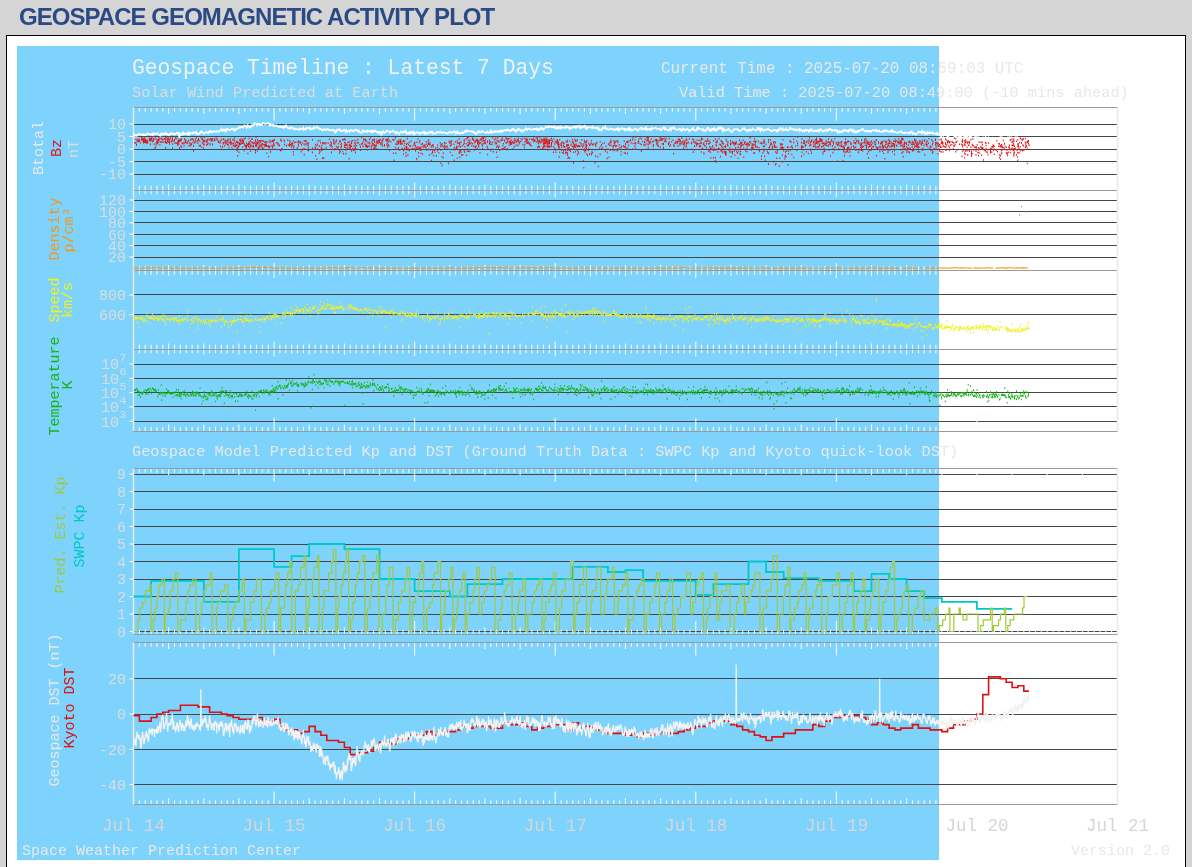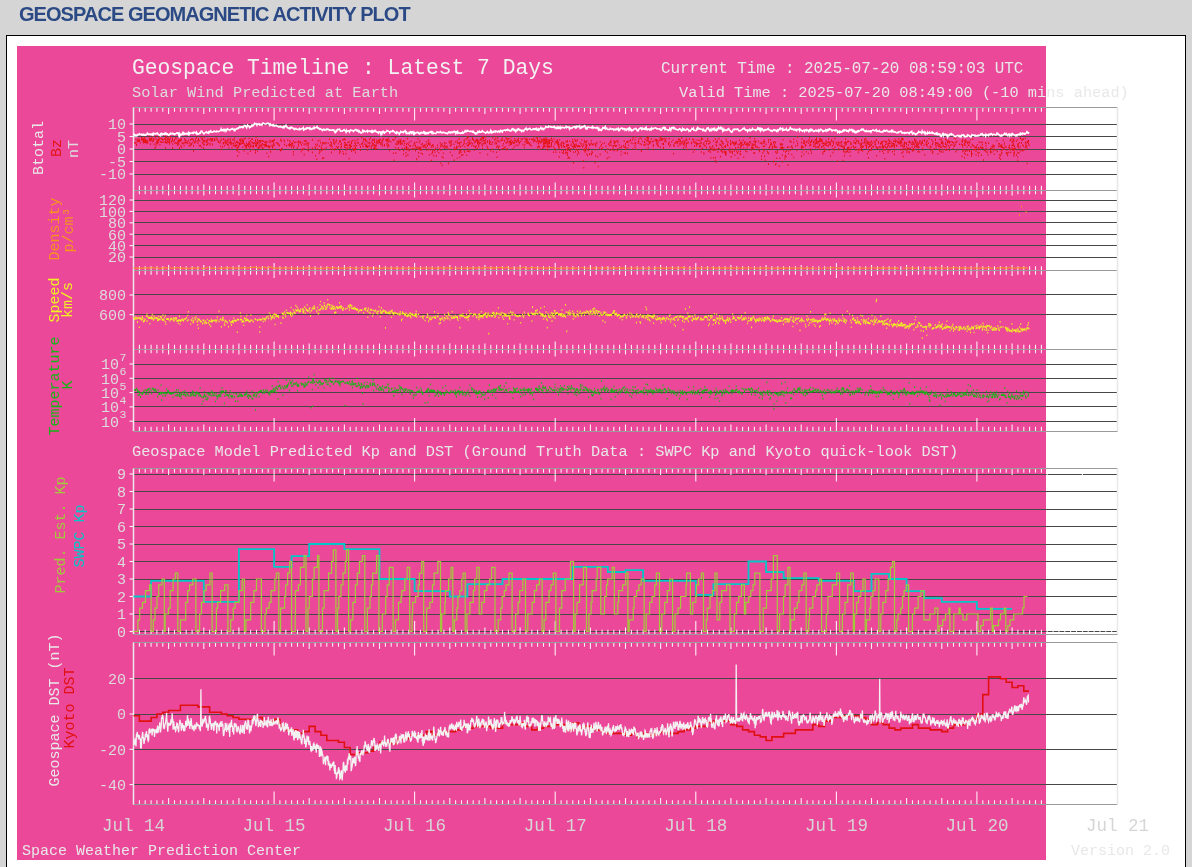--- a/index.html
+++ b/index.html
@@ -1,17 +1,17 @@
 <!DOCTYPE html>
 <html><head><meta charset="utf-8"><title>Geospace</title><style>
 html,body{margin:0;padding:0;background:#d5d5d5;width:1192px;height:867px;overflow:hidden}
 body{font-family:"Liberation Sans",sans-serif;position:relative;-webkit-font-smoothing:antialiased}
-.hdr{position:absolute;left:19px;top:3px;font-size:20px;font-weight:bold;color:#2b4a85;letter-spacing:-0.95px}
+.hdr{position:absolute;left:19px;top:3px;font-size:24px;font-weight:bold;color:#2b4a85;letter-spacing:-0.95px}
 .frame{position:absolute;left:6px;top:35px;width:1180px;height:850px;background:#fff;border:1px solid #000;box-sizing:border-box}
-.plot{position:absolute;left:17px;top:46px;width:1029px;height:814px;background:#ec4899}
+.plot{position:absolute;left:17px;top:46px;width:922px;height:814px;background:#7dd3fc}
 </style></head><body>
 <div class="hdr">GEOSPACE GEOMAGNETIC ACTIVITY PLOT</div>
 <div class="frame"></div>
 <div class="plot"><svg width="1158" height="814" viewBox="0 0 1158 814">
       <line x1="116.5" y1="78.5" x2="1100.5" y2="78.5" stroke="#474747" stroke-width="1"></line>
       <line x1="116.5" y1="90.5" x2="1100.5" y2="90.5" stroke="#474747" stroke-width="1"></line>
       <line x1="116.5" y1="103.5" x2="1100.5" y2="103.5" stroke="#474747" stroke-width="1"></line>
       <line x1="116.5" y1="115.5" x2="1100.5" y2="115.5" stroke="#474747" stroke-width="1"></line>
       <line x1="116.5" y1="128.5" x2="1100.5" y2="128.5" stroke="#474747" stroke-width="1"></line>
       <line x1="116.5" y1="154.5" x2="1100.5" y2="154.5" stroke="#474747" stroke-width="1"></line>

